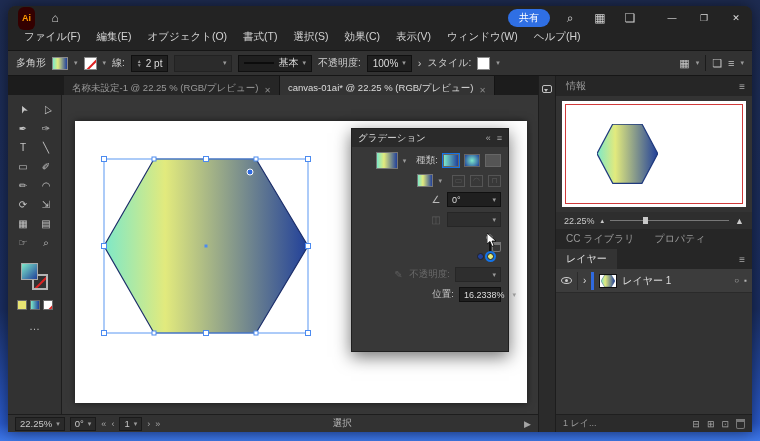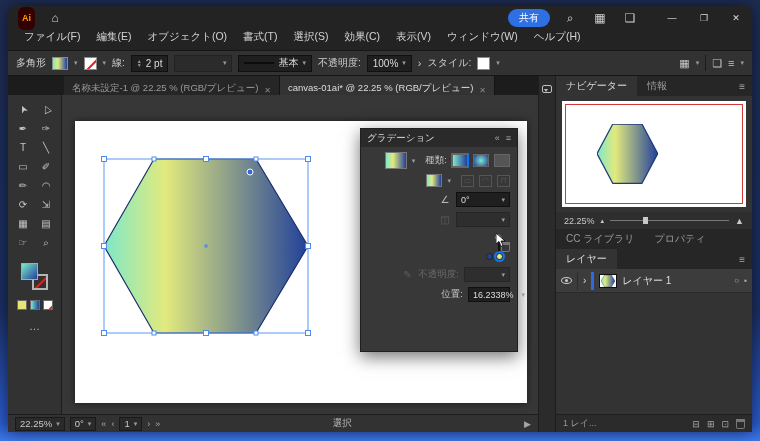--- a/index.html
+++ b/index.html
@@ -75,21 +75,21 @@
               box-shadow:0 0 7px rgba(0,0,0,.55); }
   svg.overlay { position:absolute; left:0; top:0; width:100%; height:100%; }
   .hex-stroke { stroke:#1c2e6a; stroke-width:1.2; }
   .selrect { fill:none; stroke:var(--sel); stroke-width:1; }
   .handle { fill:#fff; stroke:#4c8bf0; stroke-width:1; }
   .centerpt { fill:#4c8bf0; }
   .annot-dot { fill:#2f6ae0; stroke:#fff; stroke-width:1; }
   .s0 { stop-color:var(--g0); } .s1 { stop-color:var(--g1); } .s2 { stop-color:var(--g2); }
 
   
-  .gpanel { position:absolute; left:298px; top:33px; width:158px; height:224px; background:#383838;
+  .gpanel { position:absolute; left:289px; top:33px; width:158px; height:224px; background:#383838;
             border:1px solid #1f1f1f; box-shadow:0 5px 16px rgba(0,0,0,.55); z-index:6; font-size:9.5px; }
   .gp-header { height:18px; background:#2a2a2a; display:flex; align-items:center; gap:6px; padding:0 6px; color:#ddd; }
   .gp-hspacer { flex:1; }
   .gp-hicon { color:#aaa; font-size:9px; }
   .gp-body { padding:5px 7px; display:flex; flex-direction:column; gap:5px;align-items:flex-end; }
   .gp-row { display:flex; align-items:center; gap:5px; }
   .gp-thumb { width:22px; height:17px; border:1px solid #777; background:linear-gradient(90deg,var(--g0),var(--g1) 35%,var(--g2)); }
   .gp-thumb.small { width:16px; height:13px; }
   .gp-label { color:#c9c9c9; }
   .gp-label.disabled { color:#6a6a6a; }
@@ -439,21 +439,20 @@
           <span class="sb-nav">▶</span>
         </div>
       </div>
 
       <div class="mid-strip">
         <div class="bubble"></div>
       </div>
 
       <div class="right-panel">
         <div class="ptabs">
-          <div class="ptab active">ナビゲーター</div>
           <div class="ptab">情報</div>
           <div class="ptab-menu">≡</div>
         </div>
         <div class="nav-body">
           <div class="nav-preview">
             <div class="nav-artboard"></div>
             <svg class="nav-hex" viewBox="0 0 100 86" preserveAspectRatio="none">
               <defs>
                 <linearGradient id="gh2" x1="0" y1="0" x2="1" y2="0">
                   <stop offset="0" class="s0"></stop>

